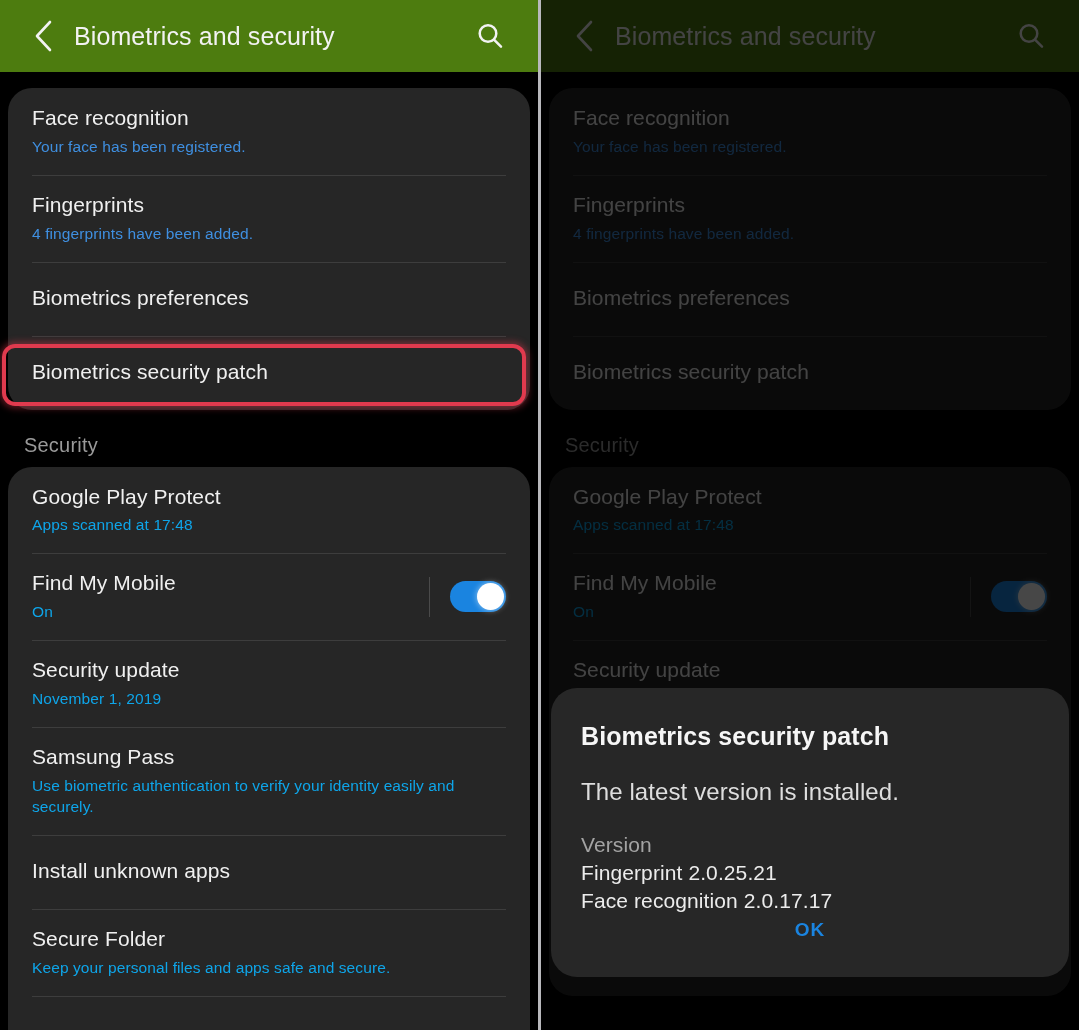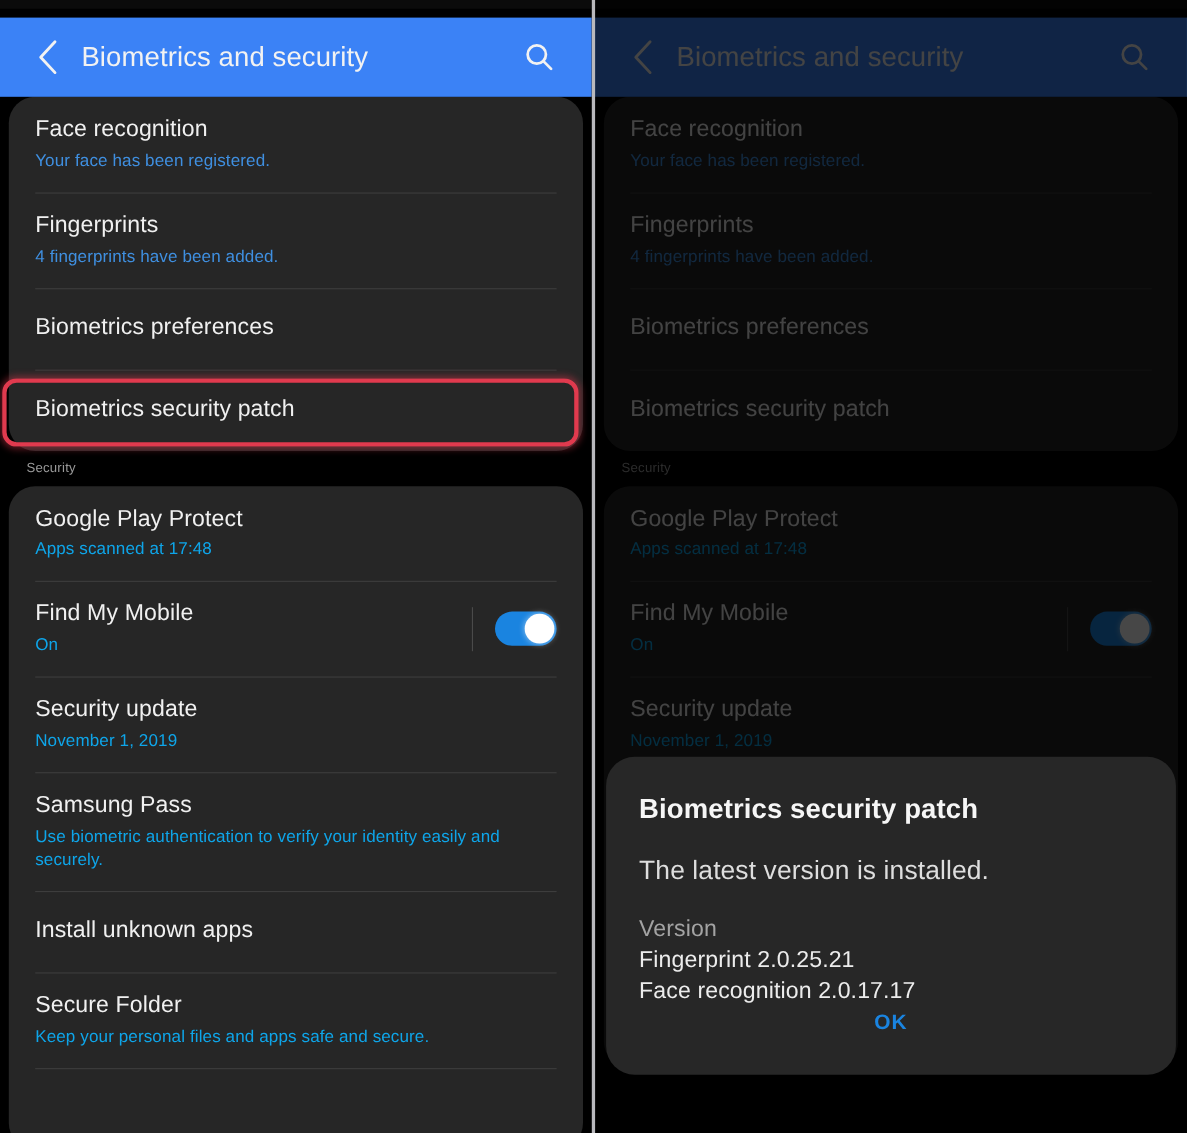--- a/index.html
+++ b/index.html
@@ -58,27 +58,27 @@
   .statusbar {
     position: absolute;
     top: 0; left: 0; right: 0;
     height: 8px;
     background: #0b0b0b;
   }
 
   
   .appbar {
     position: absolute;
-    top: 16px;
+    top: 0;
     left: 0;
     right: 0;
     height: 72px;
     display: flex;
     align-items: center;
-    background: #3b82f6;
+    background: #4d7c0f;
     z-index: 5;
   }
   .back-btn {
     width: 46px;
     height: 46px;
     margin-left: 20px;
     display: flex;
     align-items: center;
     justify-content: center;
     flex: 0 0 auto;
@@ -113,23 +113,23 @@
   .card {
     background: #262626;
     border-radius: 24px;
     margin: 0 8px;
     padding: 0 0;
   }
   .card-1 { margin-top: 8px; }
   .card-2 { margin-top: 0px; }
 
   .section-label {
-    font-size: 12px;
+    font-size: 20px;
     color: #9a9a9a;
-    padding: 8px 24px 10px 24px;
+    padding: 24px 24px 10px 24px;
     letter-spacing: 0.2px;
   }
 
   .row {
     position: relative;
     padding: 17px 24px 17px 24px;
     display: flex;
     align-items: center;
     min-height: 40px;
   }

